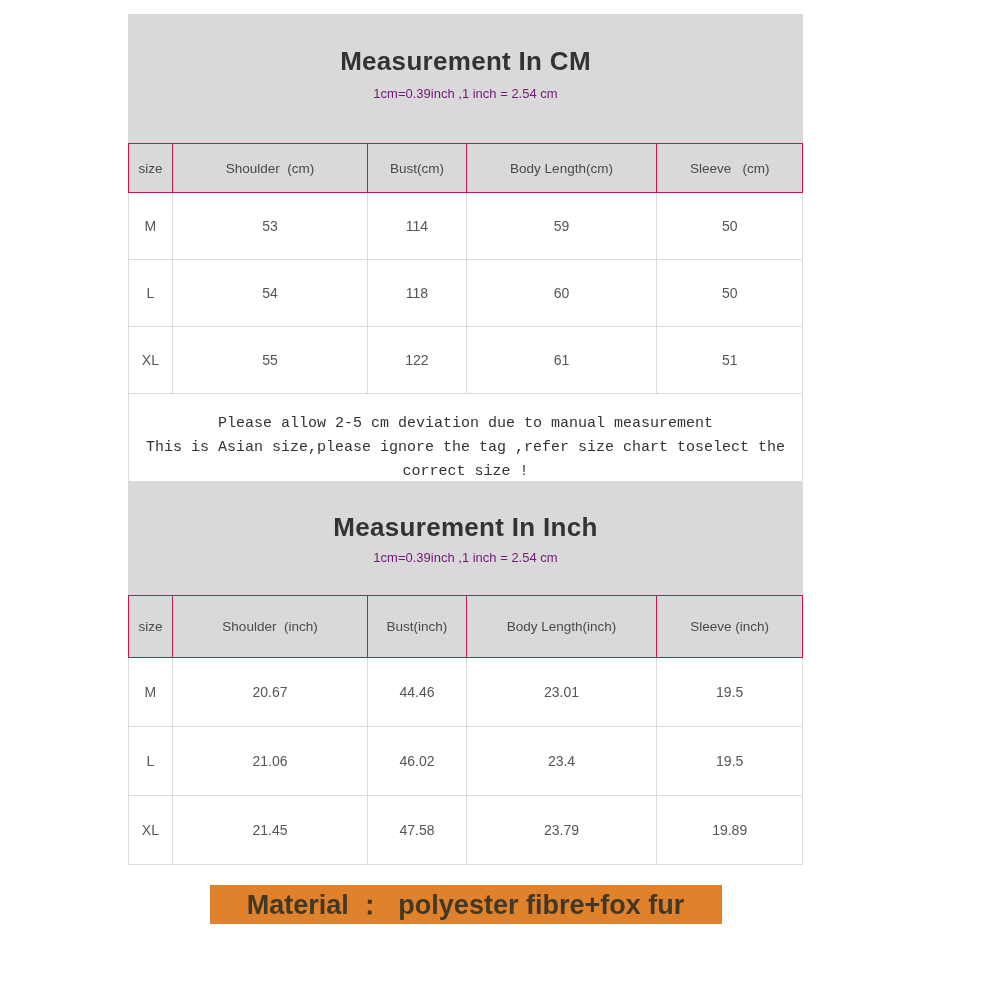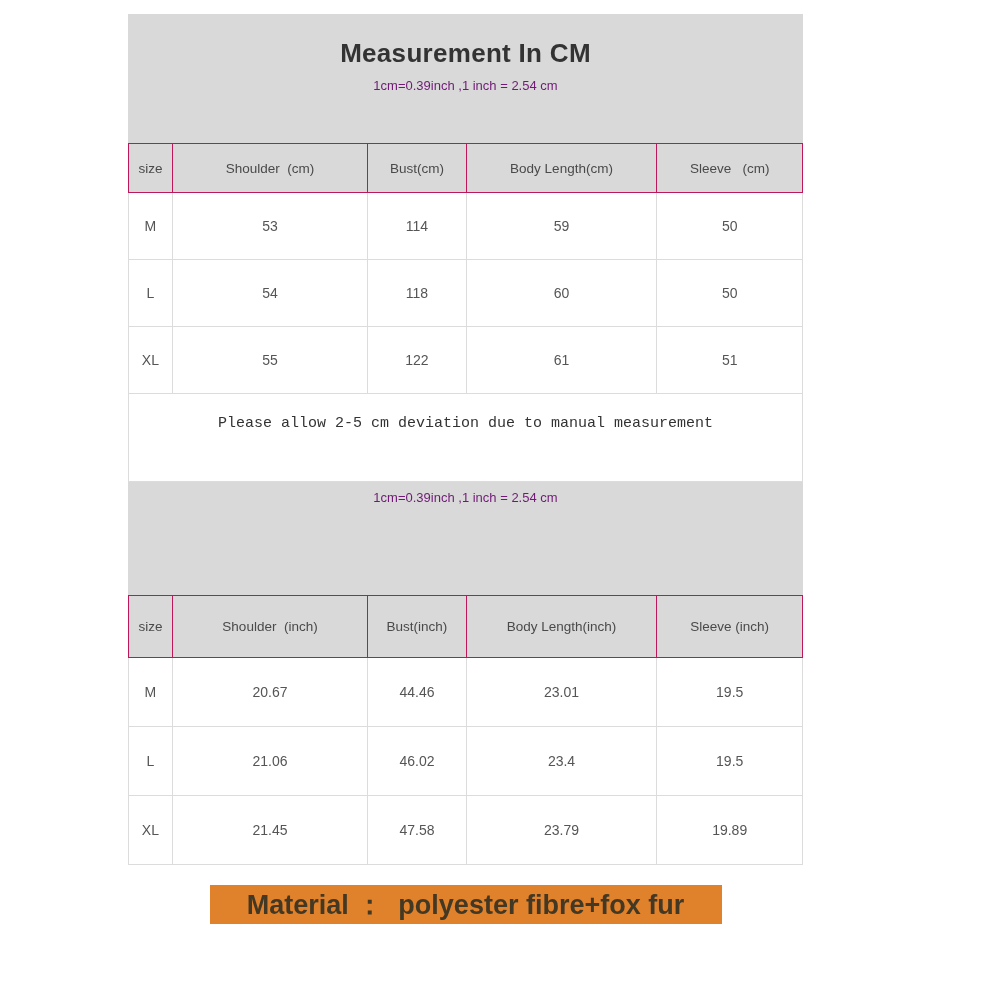--- a/index.html
+++ b/index.html
@@ -18,21 +18,21 @@
   }
   
   .title-block {
     background: #d9d9d9;
     text-align: center;
     overflow: hidden;
   }
   .cm .title-block { height: 129px; }
   .inch .title-block { height: 113px; }
   .big-title {
-    margin: 0;
+    margin: 8px;
     padding-top: 24px;
     font-size: 26px;
     line-height: 30px;
     font-weight: bold;
     color: #333333;
     letter-spacing: 0.3px;
   }
   .inch .big-title { padding-top: 22px; }
   .subtitle {
     margin-top: 10px;
@@ -148,25 +148,27 @@
           <td>XL</td>
           <td>55</td>
           <td>122</td>
           <td>61</td>
           <td>51</td>
         </tr>
       </tbody>
     </table>
     <div class="notes">
       <div>Please allow 2-5 cm deviation due to manual measurement</div>
+      <div>This is Asian size,please ignore the tag ,refer size chart toselect the correct size !</div>
     </div>
   </section>
 
   <section class="inch">
     <div class="title-block">
+      <h1 class="big-title">Measurement In Inch</h1>
       <div class="subtitle">1cm=0.39inch ,1 inch = 2.54 cm</div>
     </div>
     <table>
       <colgroup>
         <col style="width:6.5%">
           <col style="width:29%">
           <col style="width:14.6%">
           <col style="width:28.3%">
           <col style="width:21.6%">
       </colgroup>

